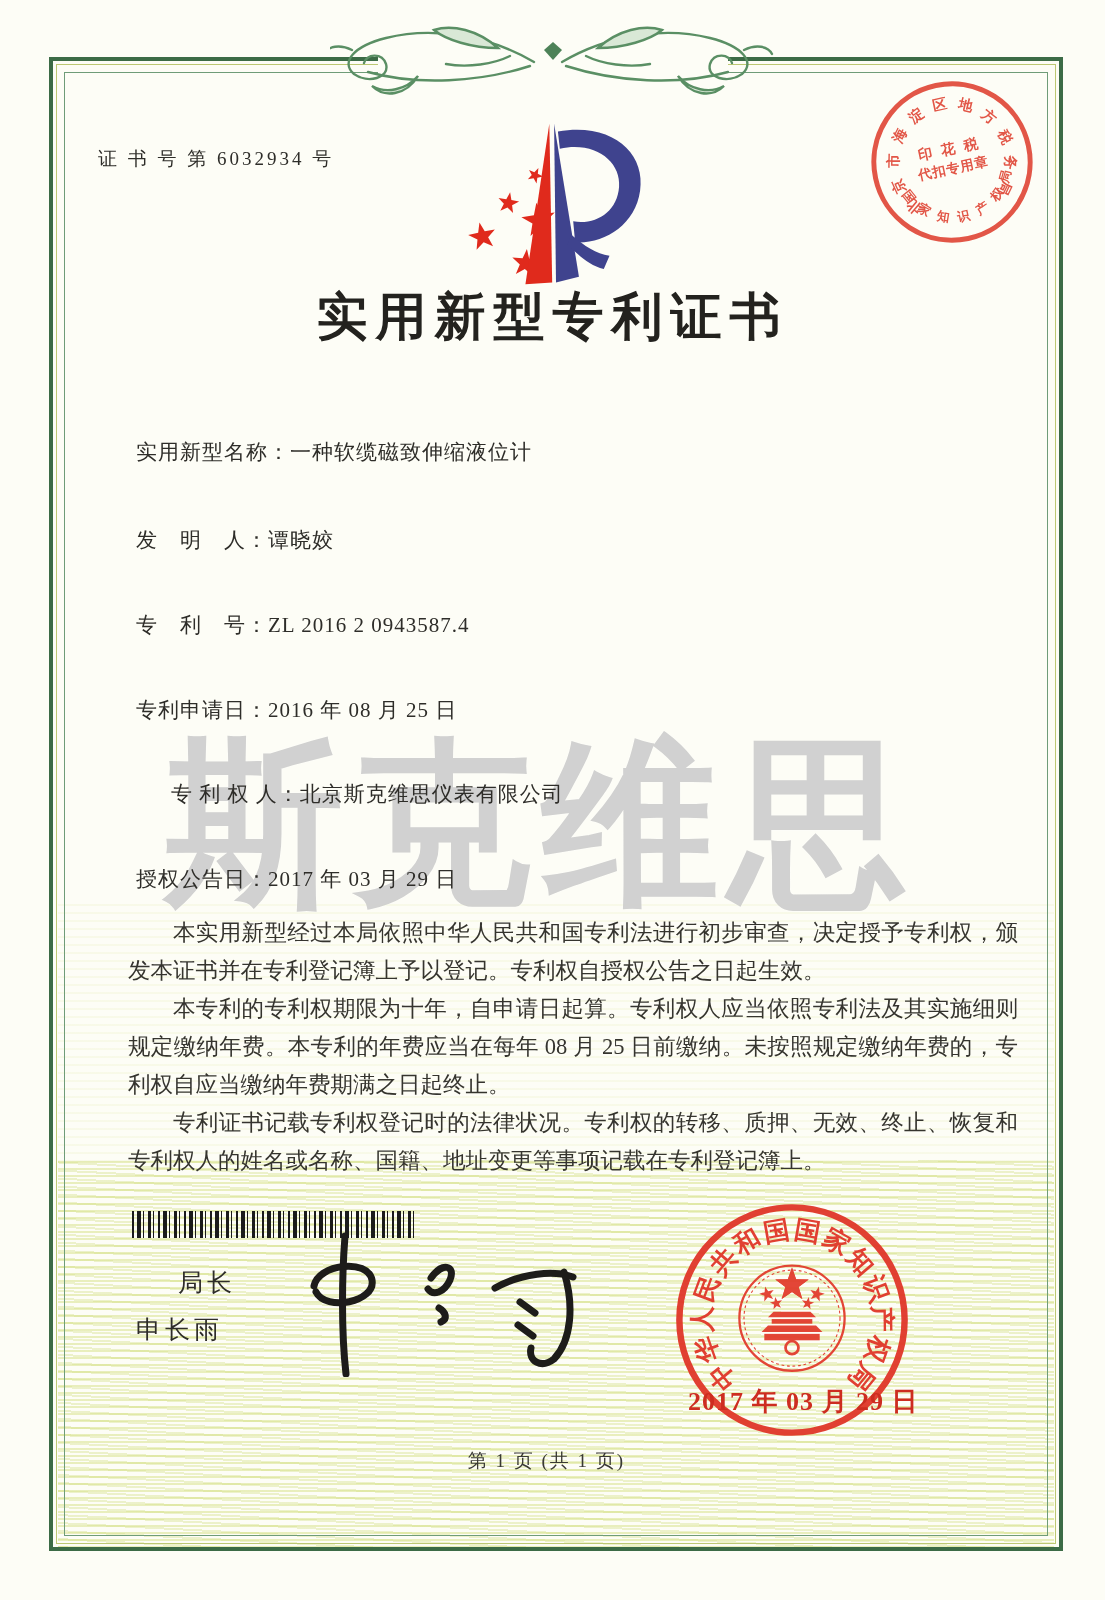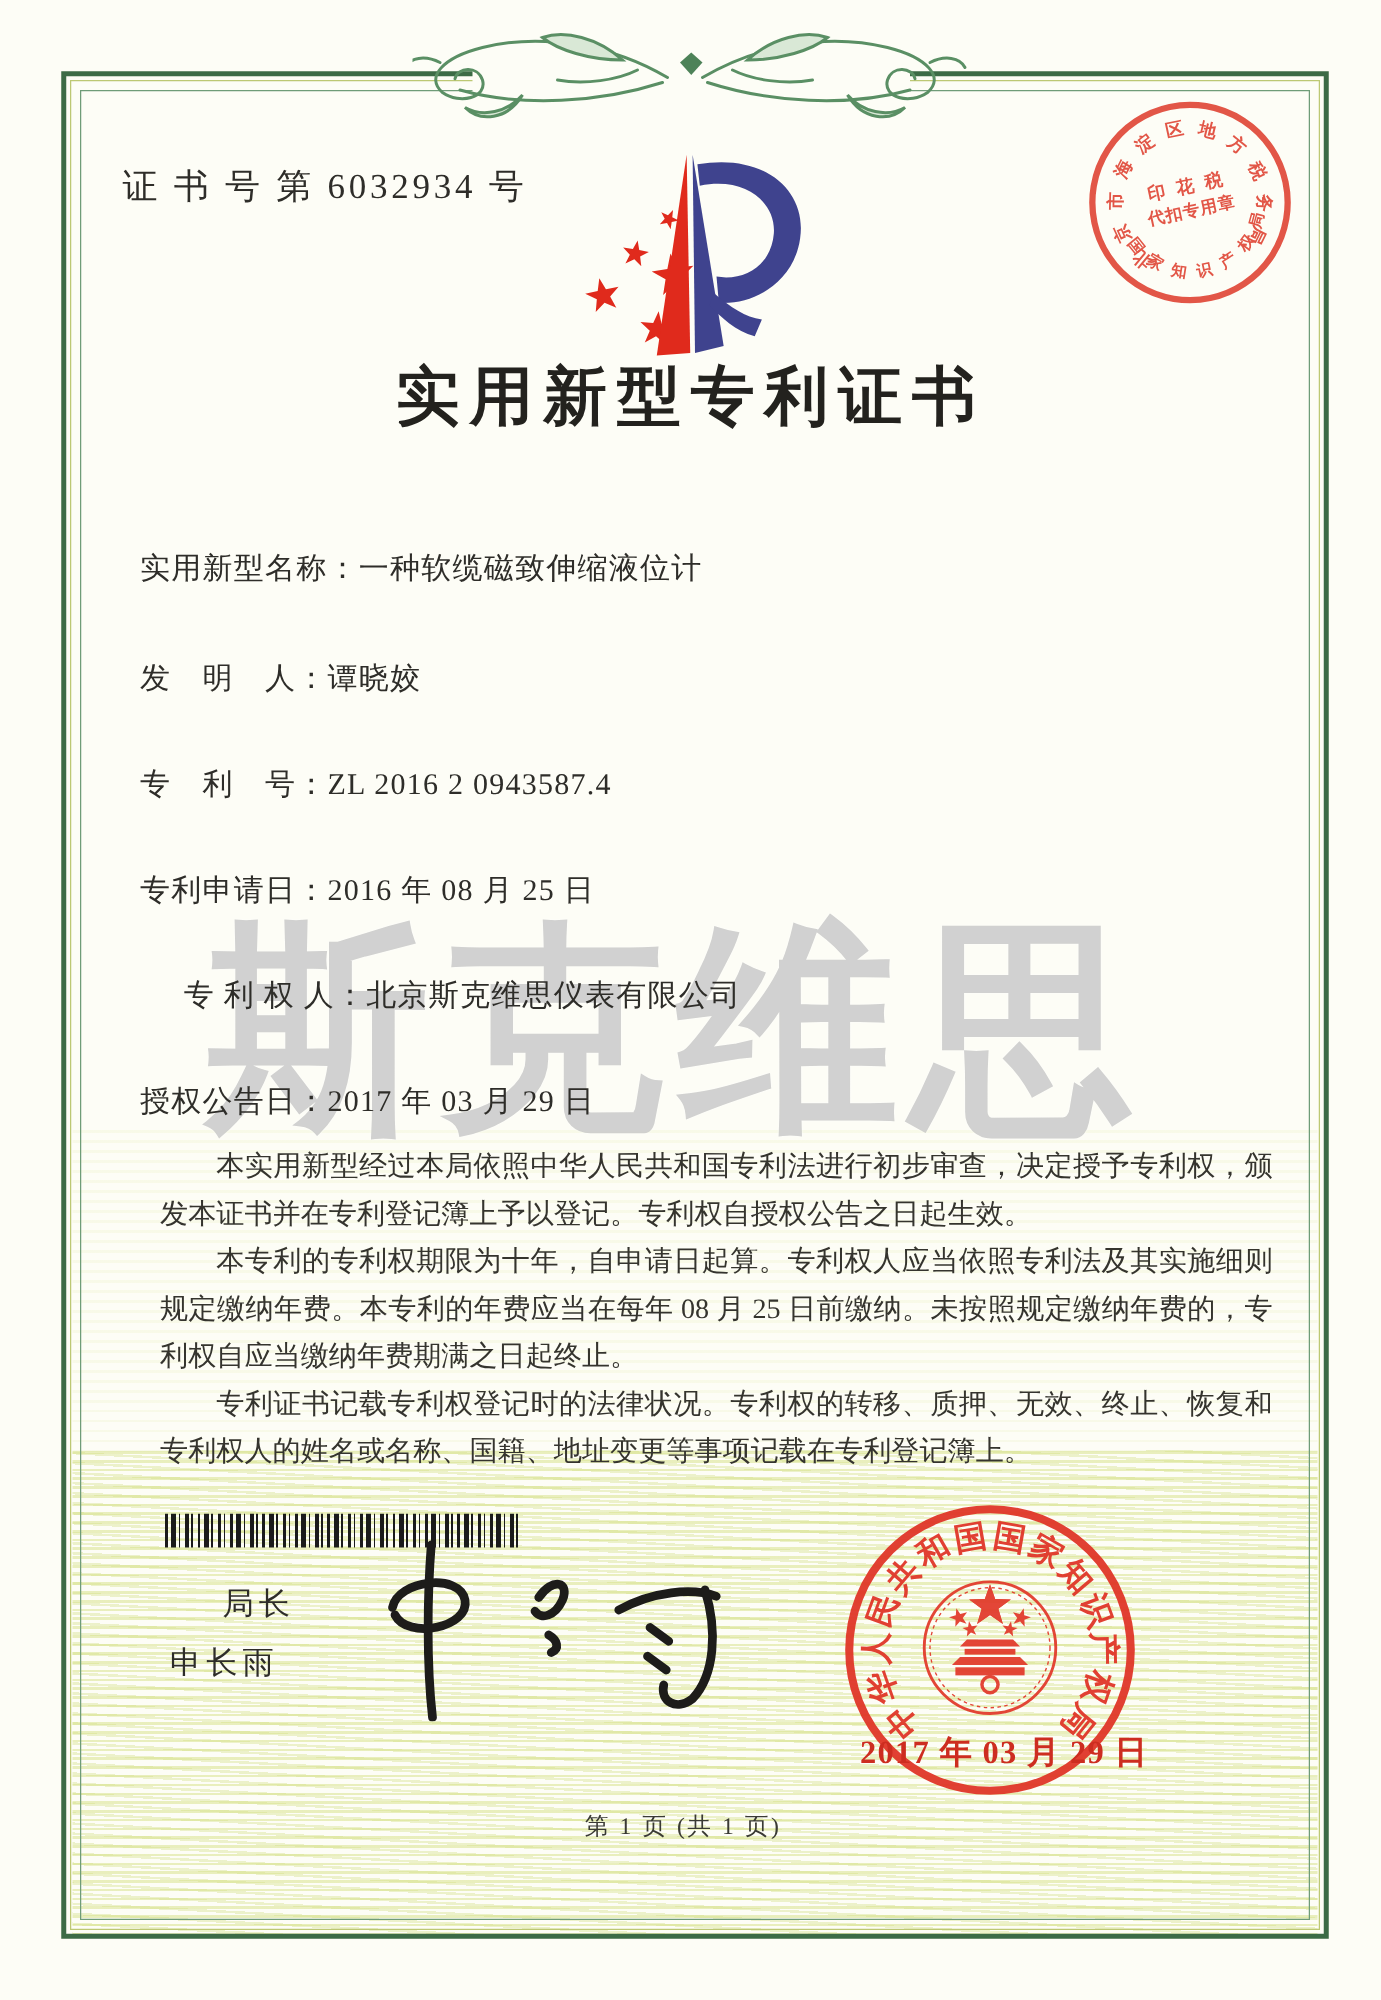--- a/index.html
+++ b/index.html
@@ -29,28 +29,28 @@
   
   .watermark{
     position:absolute;left:150px;top:735px;width:820px;z-index:1;
     font-family:"Liberation Sans","DejaVu Sans",sans-serif;
     font-weight:900;font-size:178px;letter-spacing:10px;line-height:1;
     color:rgba(164,164,164,.50);
     text-shadow:0 0 2px rgba(255,255,255,.9);
     white-space:nowrap;user-select:none;margin-left:15px;
   }
   
-  .cert-no{position:absolute;left:98px;top:130px;font-size:28px;letter-spacing:3px;z-index:2;}
+  .cert-no{position:absolute;left:98px;top:146px;font-size:19px;letter-spacing:3px;z-index:2;}
   .logo{position:absolute;left:450px;top:120px;z-index:2;}
   .title{
     position:absolute;left:0;right:0;top:283px;text-align:center;z-index:2;
     font-size:51px;font-weight:700;letter-spacing:8px;color:#23221e;
   }
   
-  .field{position:absolute;left:112px;font-size:24px;z-index:2;letter-spacing:1px;white-space:nowrap;}
+  .field{position:absolute;left:136px;font-size:21px;z-index:2;letter-spacing:1px;white-space:nowrap;}
   .f0{top:438px;} .f1{top:526px;} .f2{top:611px;} .f3{top:696px;} .f4{top:780px;margin-left:35px;} .f5{top:865px;}
   
   .paras{position:absolute;left:128px;top:914px;width:890px;z-index:2;
     font-size:22.5px;line-height:38px;text-align:justify;color:#35342e;}
   .paras p{margin:0;text-indent:2em;}
   
   .barcode{
     position:absolute;left:132px;top:1211px;width:284px;height:27px;z-index:2;
     background:repeating-linear-gradient(90deg,
       #1b1b1b 0 2px, transparent 2px 5px,

